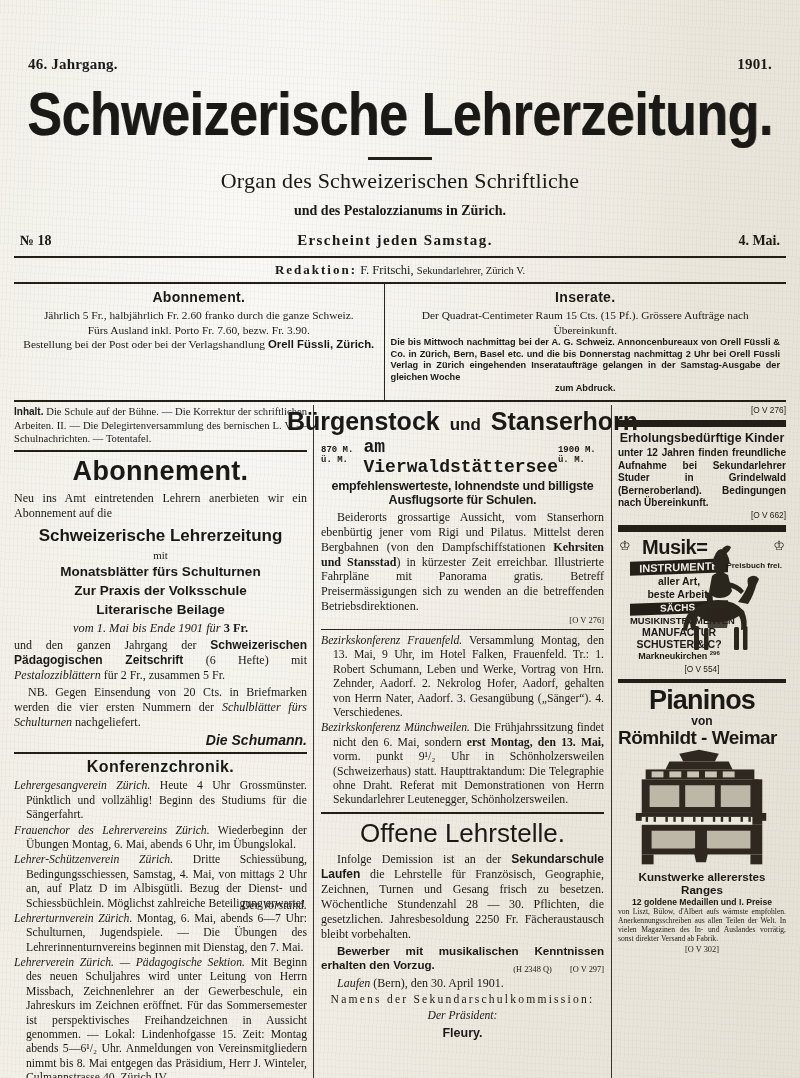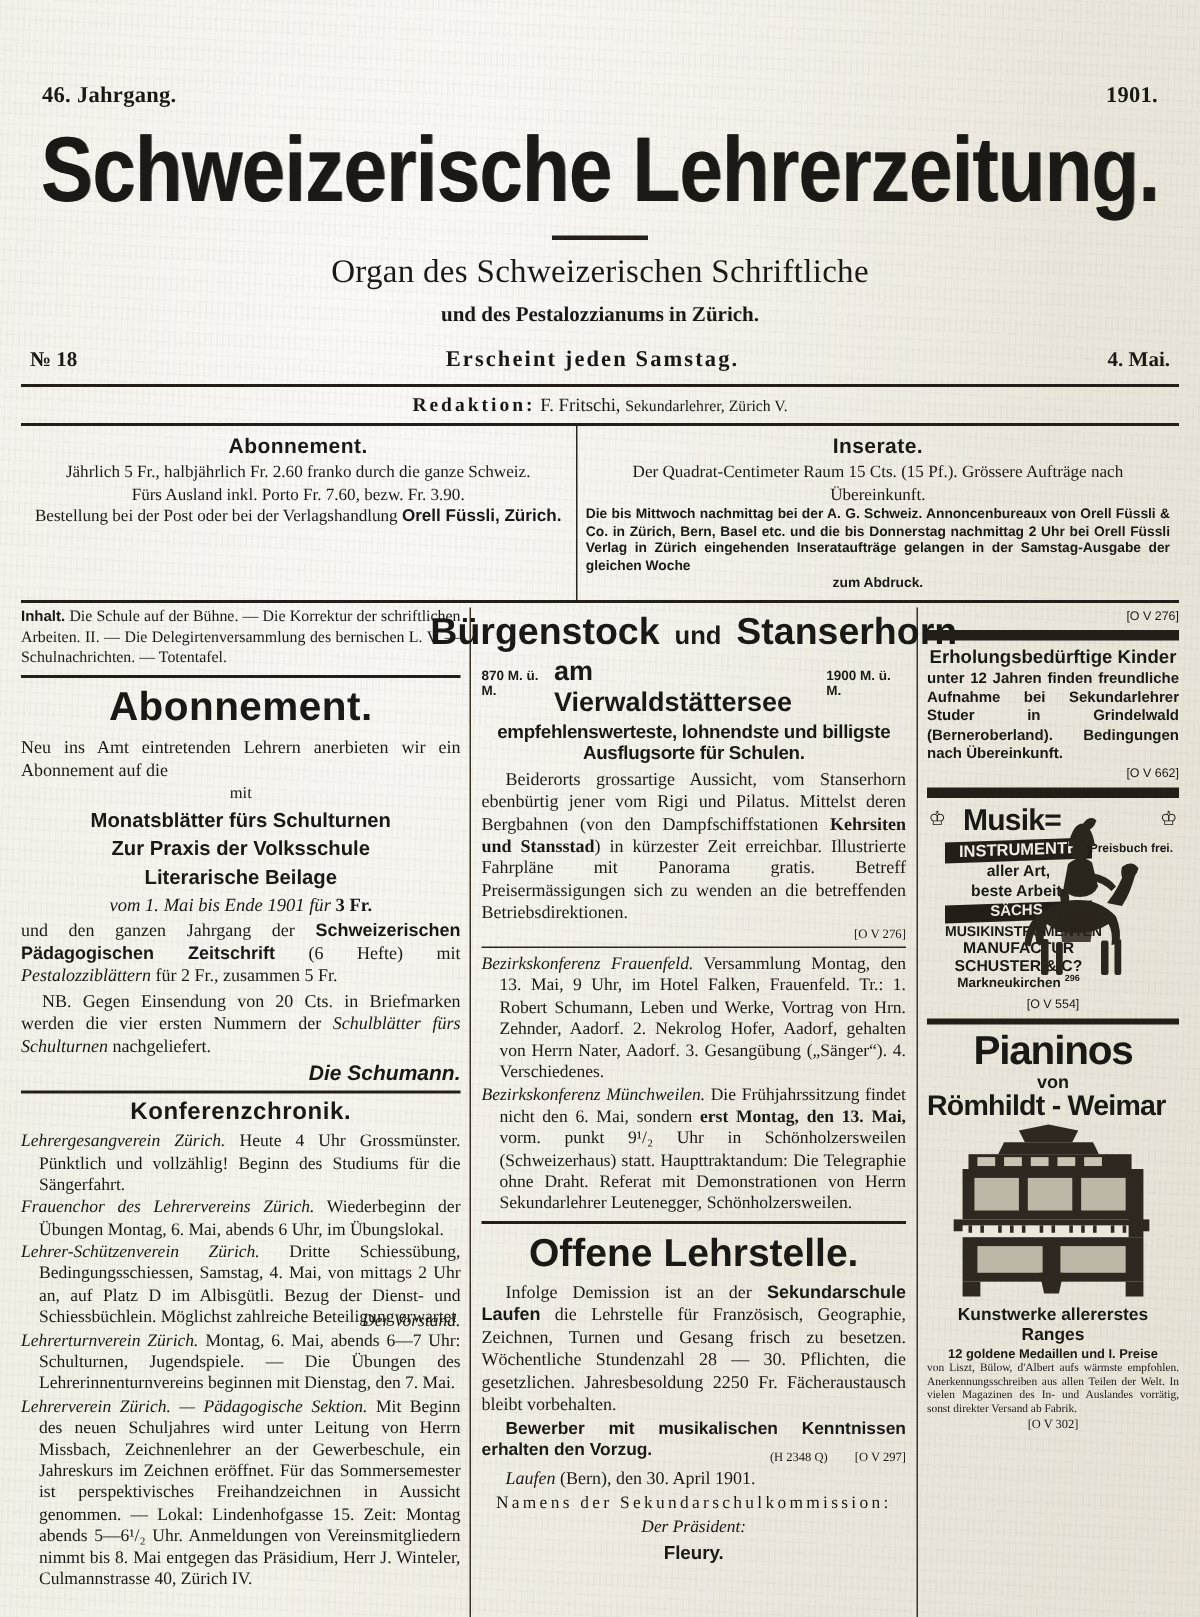--- a/index.html
+++ b/index.html
@@ -86,28 +86,28 @@
   .entry{font-size:11.7px;line-height:1.23;text-align:justify;margin:0 0 1px 0;
     text-indent:0;padding-left:12px;}
   .entry > .lead{margin-left:-12px;font-style:italic;}
 
   
   .bsHead{display:flex;justify-content:center;align-items:baseline;gap:10px;
     font-family:Liberation Sans, sans-serif;font-weight:bold;font-size:25px;
     margin-top:2px;}
   .bsHead .und{font-size:17px;font-weight:bold;}
   .bsAlt{display:flex;justify-content:flex-end;align-items:baseline;
-    font-family:Liberation Sans, sans-serif;font-size:9px;font-weight:bold;margin-top:1px;}
+    font-family:Liberation Mono, monospace;font-size:9px;font-weight:bold;margin-top:1px;}
   .bsAlt .see{font-size:18px;font-weight:bold;}
   .bsLine{text-align:center;font-family:Liberation Sans, sans-serif;font-weight:bold;
     font-size:12.5px;margin-top:2px;letter-spacing:-.2px;}
   .bsBody{text-align:justify;font-size:12px;line-height:1.24;margin-top:3px;}
   .refright{text-align:right;font-size:8.5px;margin-top:1px;}
 
-  h2.lehr{font-family:"Liberation Sans",sans-serif;text-align:center;font-weight:bold;
+  h2.lehr{font-family:"Liberation Sans",sans-serif;text-align:center;font-weight:normal;
     font-size:26px;margin:4px 0 3px 0;}
   .spaced{letter-spacing:2.2px;}
 
   
   .adbar{height:7px;background:#231f18;margin:5px 0 4px 0;}
   .adbar.thin{height:4px;}
   .adKinder h4{font-family:"Liberation Sans",sans-serif;text-align:center;font-weight:bold;
     font-size:12.4px;margin:2px 0 2px 0;}
   .adKinder p{text-align:justify;font-size:10px;line-height:1.26;margin:0;
     font-family:"Liberation Sans",sans-serif;font-weight:bold;}
@@ -203,20 +203,21 @@
 
       <div class="inhalt">
         <b>Inhalt.</b>
         <span>Die Schule auf der Bühne. — Die Korrektur der schriftlichen Arbeiten. II. — Die Delegirtenversammlung des bernischen L. V. — Schulnachrichten. — Totentafel.</span>
       </div>
 
       <div class="hr2"></div>
 
       <h2 class="big">Abonnement.</h2>
       <div class="just">Neu ins Amt eintretenden Lehrern anerbieten wir ein Abonnement auf die</div>
+      <div class="ctr sans-b" style="font-size:17px;margin-top:4px;">Schweizerische Lehrerzeitung</div>
       <div class="ctr" style="font-size:11px;">mit</div>
       <div class="ctr sans-b" style="font-size:13.5px;">Monatsblätter fürs Schulturnen</div>
       <div class="ctr sans-b" style="font-size:13.5px;">Zur Praxis der Volksschule</div>
       <div class="ctr sans-b" style="font-size:13.5px;">Literarische Beilage</div>
       <div class="ctr">
         <i>vom 1. Mai bis Ende 1901 für </i><b>3 Fr.</b>
       </div>
       <div class="just">
         <span>und den ganzen Jahrgang der </span><b class="sans-b">Schweizerischen Pädagogischen Zeitschrift</b><span> (6 Hefte) mit </span><i>Pestalozziblättern</i><span> für 2 Fr., zusammen 5 Fr.</span>
       </div>

